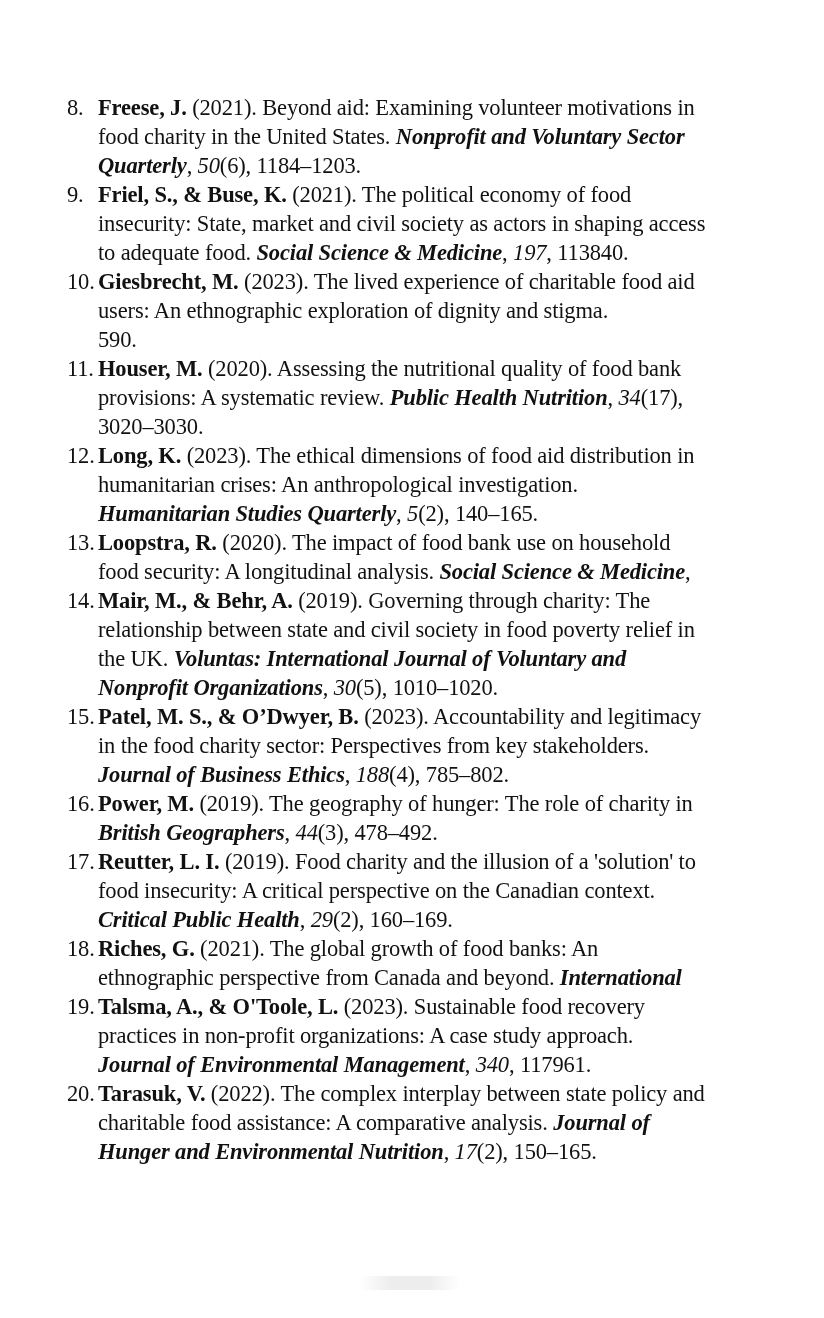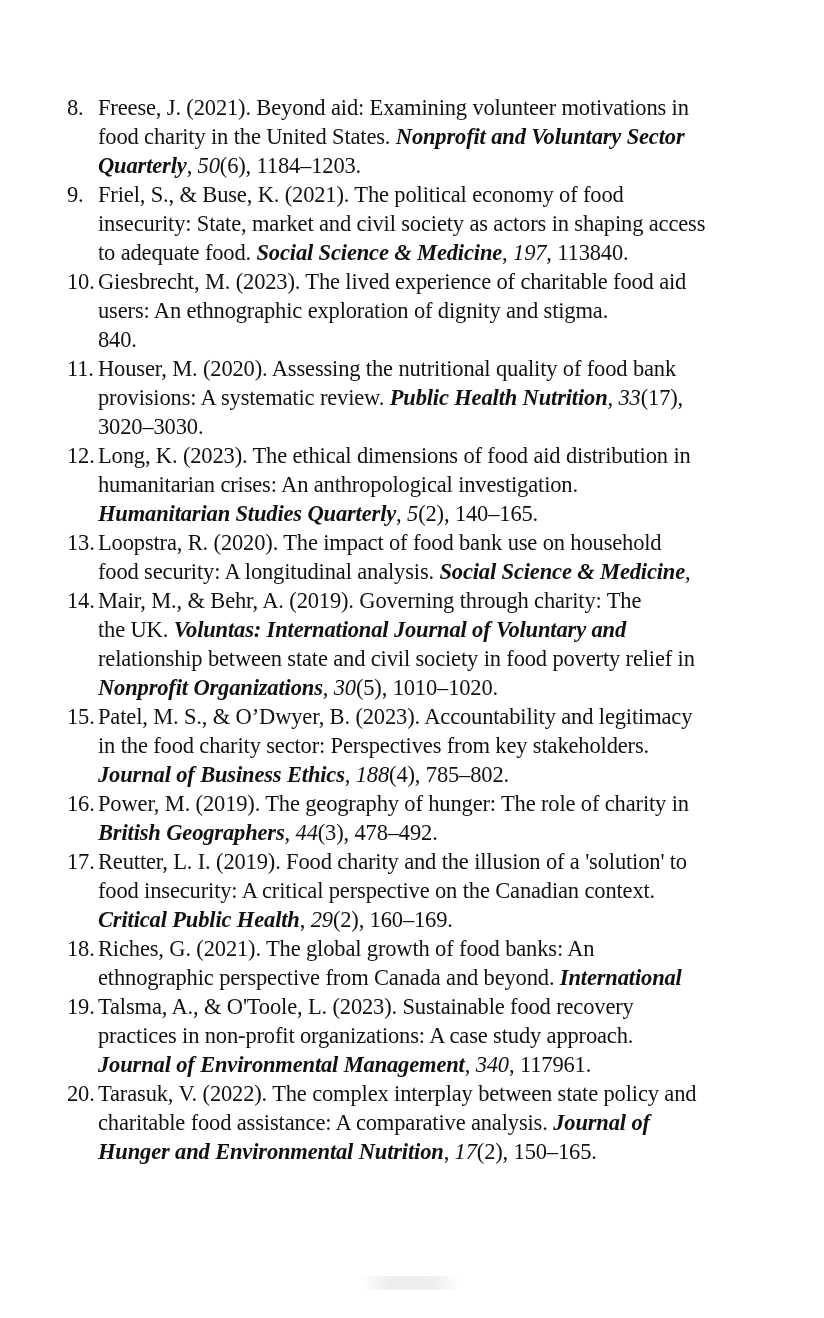--- a/index.html
+++ b/index.html
@@ -33,21 +33,21 @@
   }
   .ref-num {
     position: absolute;
     left: 0;
     top: 0;
   }
   .ref-line {
     display: block;
     white-space: nowrap;
   }
-  .ref-authors { font-weight: normal; }
+  .ref-authors { font-weight: bold; }
   .ref-journal { font-weight: bold; font-style: italic; }
   .ref-volume { font-style: italic; text-align: right; }
   .watermark {
     position: absolute;
     left: 360px;
     top: 1276px;
     width: 100px;
     height: 14px;
     background: linear-gradient(90deg, rgba(200,200,200,0) 0%, rgba(205,205,205,0.35) 30%, rgba(205,205,205,0.35) 70%, rgba(200,200,200,0) 100%);
     border-radius: 3px;
@@ -66,44 +66,44 @@
     <li class="ref-item">
       <span class="ref-num">9.</span>
       <span class="ref-line"><span class="ref-authors">Friel, S., &amp; Buse, K.</span><span class="ref-text"> (2021). The political economy of food</span></span>
       <span class="ref-line"><span class="ref-text">insecurity: State, market and civil society as actors in shaping access</span></span>
       <span class="ref-line"><span class="ref-text">to adequate food. </span><span class="ref-journal">Social Science &amp; Medicine</span><span class="ref-text">, </span><span class="ref-volume">197</span><span class="ref-text">, 113840.</span></span>
     </li>
     <li class="ref-item">
       <span class="ref-num">10.</span>
       <span class="ref-line"><span class="ref-authors">Giesbrecht, M.</span><span class="ref-text"> (2023). The lived experience of charitable food aid</span></span>
       <span class="ref-line"><span class="ref-text">users: An ethnographic exploration of dignity and stigma.</span></span>
-      <span class="ref-line"><span class="ref-text">840.</span></span>
+      <span class="ref-line"><span class="ref-text">590.</span></span>
     </li>
     <li class="ref-item">
       <span class="ref-num">11.</span>
       <span class="ref-line"><span class="ref-authors">Houser, M.</span><span class="ref-text"> (2020). Assessing the nutritional quality of food bank</span></span>
-      <span class="ref-line"><span class="ref-text">provisions: A systematic review. </span><span class="ref-journal">Public Health Nutrition</span><span class="ref-text">, </span><span class="ref-volume">33</span><span class="ref-text">(17),</span></span>
+      <span class="ref-line"><span class="ref-text">provisions: A systematic review. </span><span class="ref-journal">Public Health Nutrition</span><span class="ref-text">, </span><span class="ref-volume">34</span><span class="ref-text">(17),</span></span>
       <span class="ref-line"><span class="ref-text">3020–3030.</span></span>
     </li>
     <li class="ref-item">
       <span class="ref-num">12.</span>
       <span class="ref-line"><span class="ref-authors">Long, K.</span><span class="ref-text"> (2023). The ethical dimensions of food aid distribution in</span></span>
       <span class="ref-line"><span class="ref-text">humanitarian crises: An anthropological investigation.</span></span>
       <span class="ref-line"><span class="ref-journal">Humanitarian Studies Quarterly</span><span class="ref-text">, </span><span class="ref-volume">5</span><span class="ref-text">(2), 140–165.</span></span>
     </li>
     <li class="ref-item">
       <span class="ref-num">13.</span>
       <span class="ref-line"><span class="ref-authors">Loopstra, R.</span><span class="ref-text"> (2020). The impact of food bank use on household</span></span>
       <span class="ref-line"><span class="ref-text">food security: A longitudinal analysis. </span><span class="ref-journal">Social Science &amp; Medicine</span><span class="ref-text">,</span></span>
     </li>
     <li class="ref-item">
       <span class="ref-num">14.</span>
       <span class="ref-line"><span class="ref-authors">Mair, M., &amp; Behr, A.</span><span class="ref-text"> (2019). Governing through charity: The</span></span>
+      <span class="ref-line"><span class="ref-text">relationship between state and civil society in food poverty relief in</span></span>
       <span class="ref-line"><span class="ref-text">the UK. </span><span class="ref-journal">Voluntas: International Journal of Voluntary and</span></span>
-      <span class="ref-line"><span class="ref-text">relationship between state and civil society in food poverty relief in</span></span>
       <span class="ref-line"><span class="ref-journal">Nonprofit Organizations</span><span class="ref-text">, </span><span class="ref-volume">30</span><span class="ref-text">(5), 1010–1020.</span></span>
     </li>
     <li class="ref-item">
       <span class="ref-num">15.</span>
       <span class="ref-line"><span class="ref-authors">Patel, M. S., &amp; O’Dwyer, B.</span><span class="ref-text"> (2023). Accountability and legitimacy</span></span>
       <span class="ref-line"><span class="ref-text">in the food charity sector: Perspectives from key stakeholders.</span></span>
       <span class="ref-line"><span class="ref-journal">Journal of Business Ethics</span><span class="ref-text">, </span><span class="ref-volume">188</span><span class="ref-text">(4), 785–802.</span></span>
     </li>
     <li class="ref-item">
       <span class="ref-num">16.</span>

